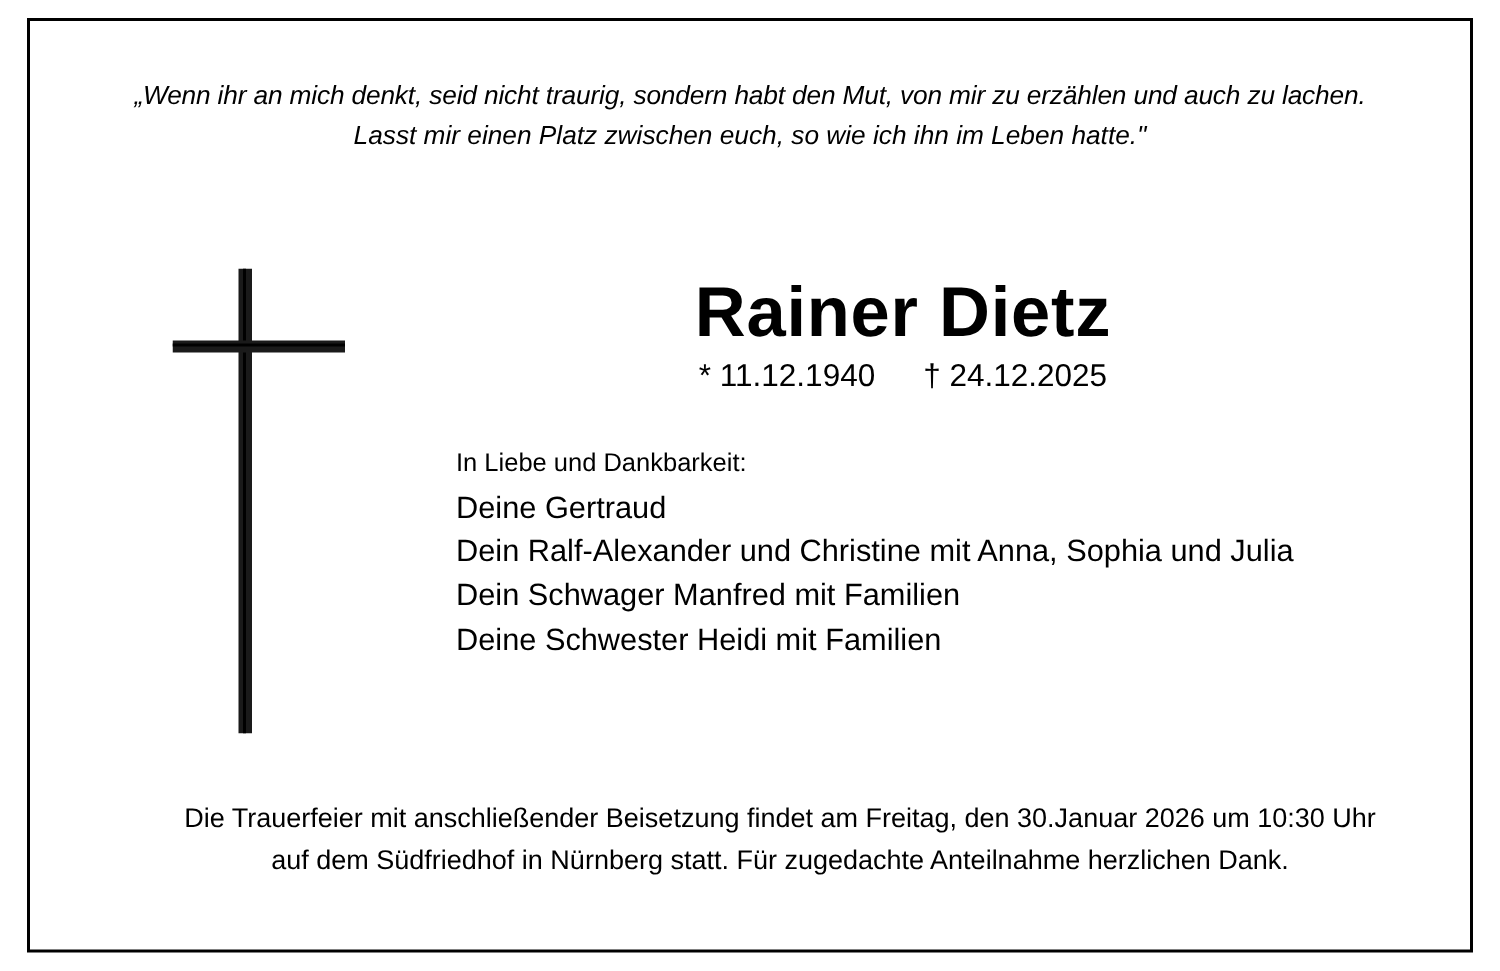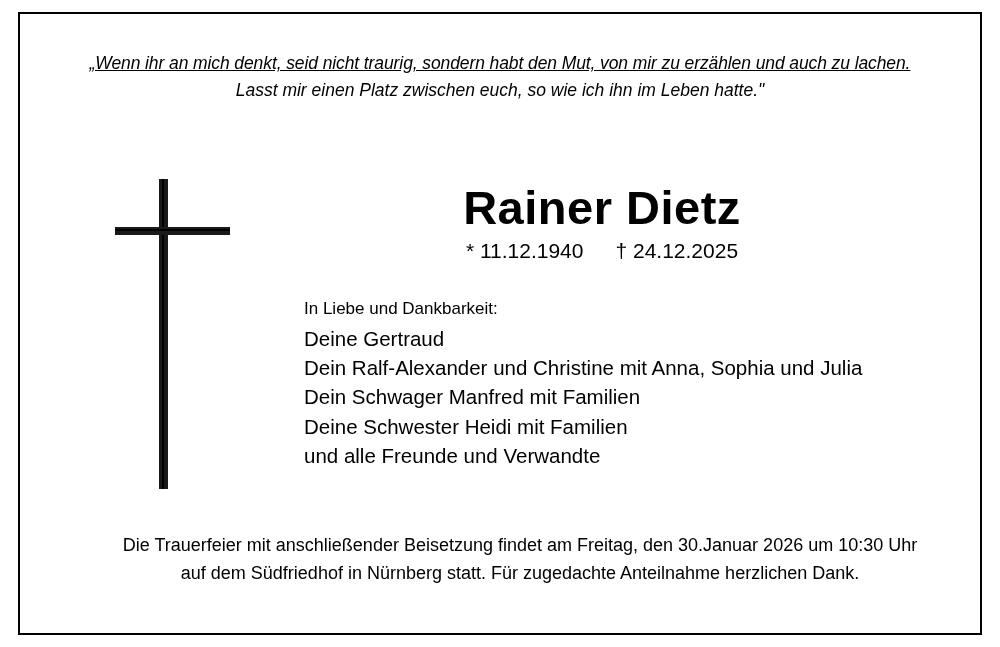--- a/index.html
+++ b/index.html
@@ -38,21 +38,20 @@
     font-size: 17.5px;
     line-height: 1.55;
     color: #000000;
   }
   .quote-line {
     display: block;
     white-space: nowrap;
   }
   .quote-line.first {
     letter-spacing: -0.1px;
-    text-decoration: underline;
   }
 
   .cross-wrap {
     position: absolute;
     left: 95px;
     top: 165px;
     width: 120px;
     height: 310px;
   }
   .cross-wrap svg {
@@ -145,21 +144,20 @@
       <div class="dates">
         <span>* 11.12.1940</span><span class="sep"></span><span>† 24.12.2025</span>
       </div>
 
       <div class="family">
         <p class="family-intro">In Liebe und Dankbarkeit:</p>
         <p class="family-line">Deine Gertraud</p>
         <p class="family-line">Dein Ralf-Alexander und Christine mit Anna, Sophia und Julia</p>
         <p class="family-line">Dein Schwager Manfred mit Familien</p>
         <p class="family-line">Deine Schwester Heidi mit Familien</p>
-        <p class="family-line">und alle Freunde und Verwandte</p>
       </div>
     </div>
 
     <div class="footer">
       <span class="footer-line">Die Trauerfeier mit anschließender Beisetzung findet am Freitag, den 30.Januar 2026 um 10:30 Uhr</span>
       <span class="footer-line">auf dem Südfriedhof in Nürnberg statt. Für zugedachte Anteilnahme herzlichen Dank.</span>
     </div>
 
   </div>
 </div>

